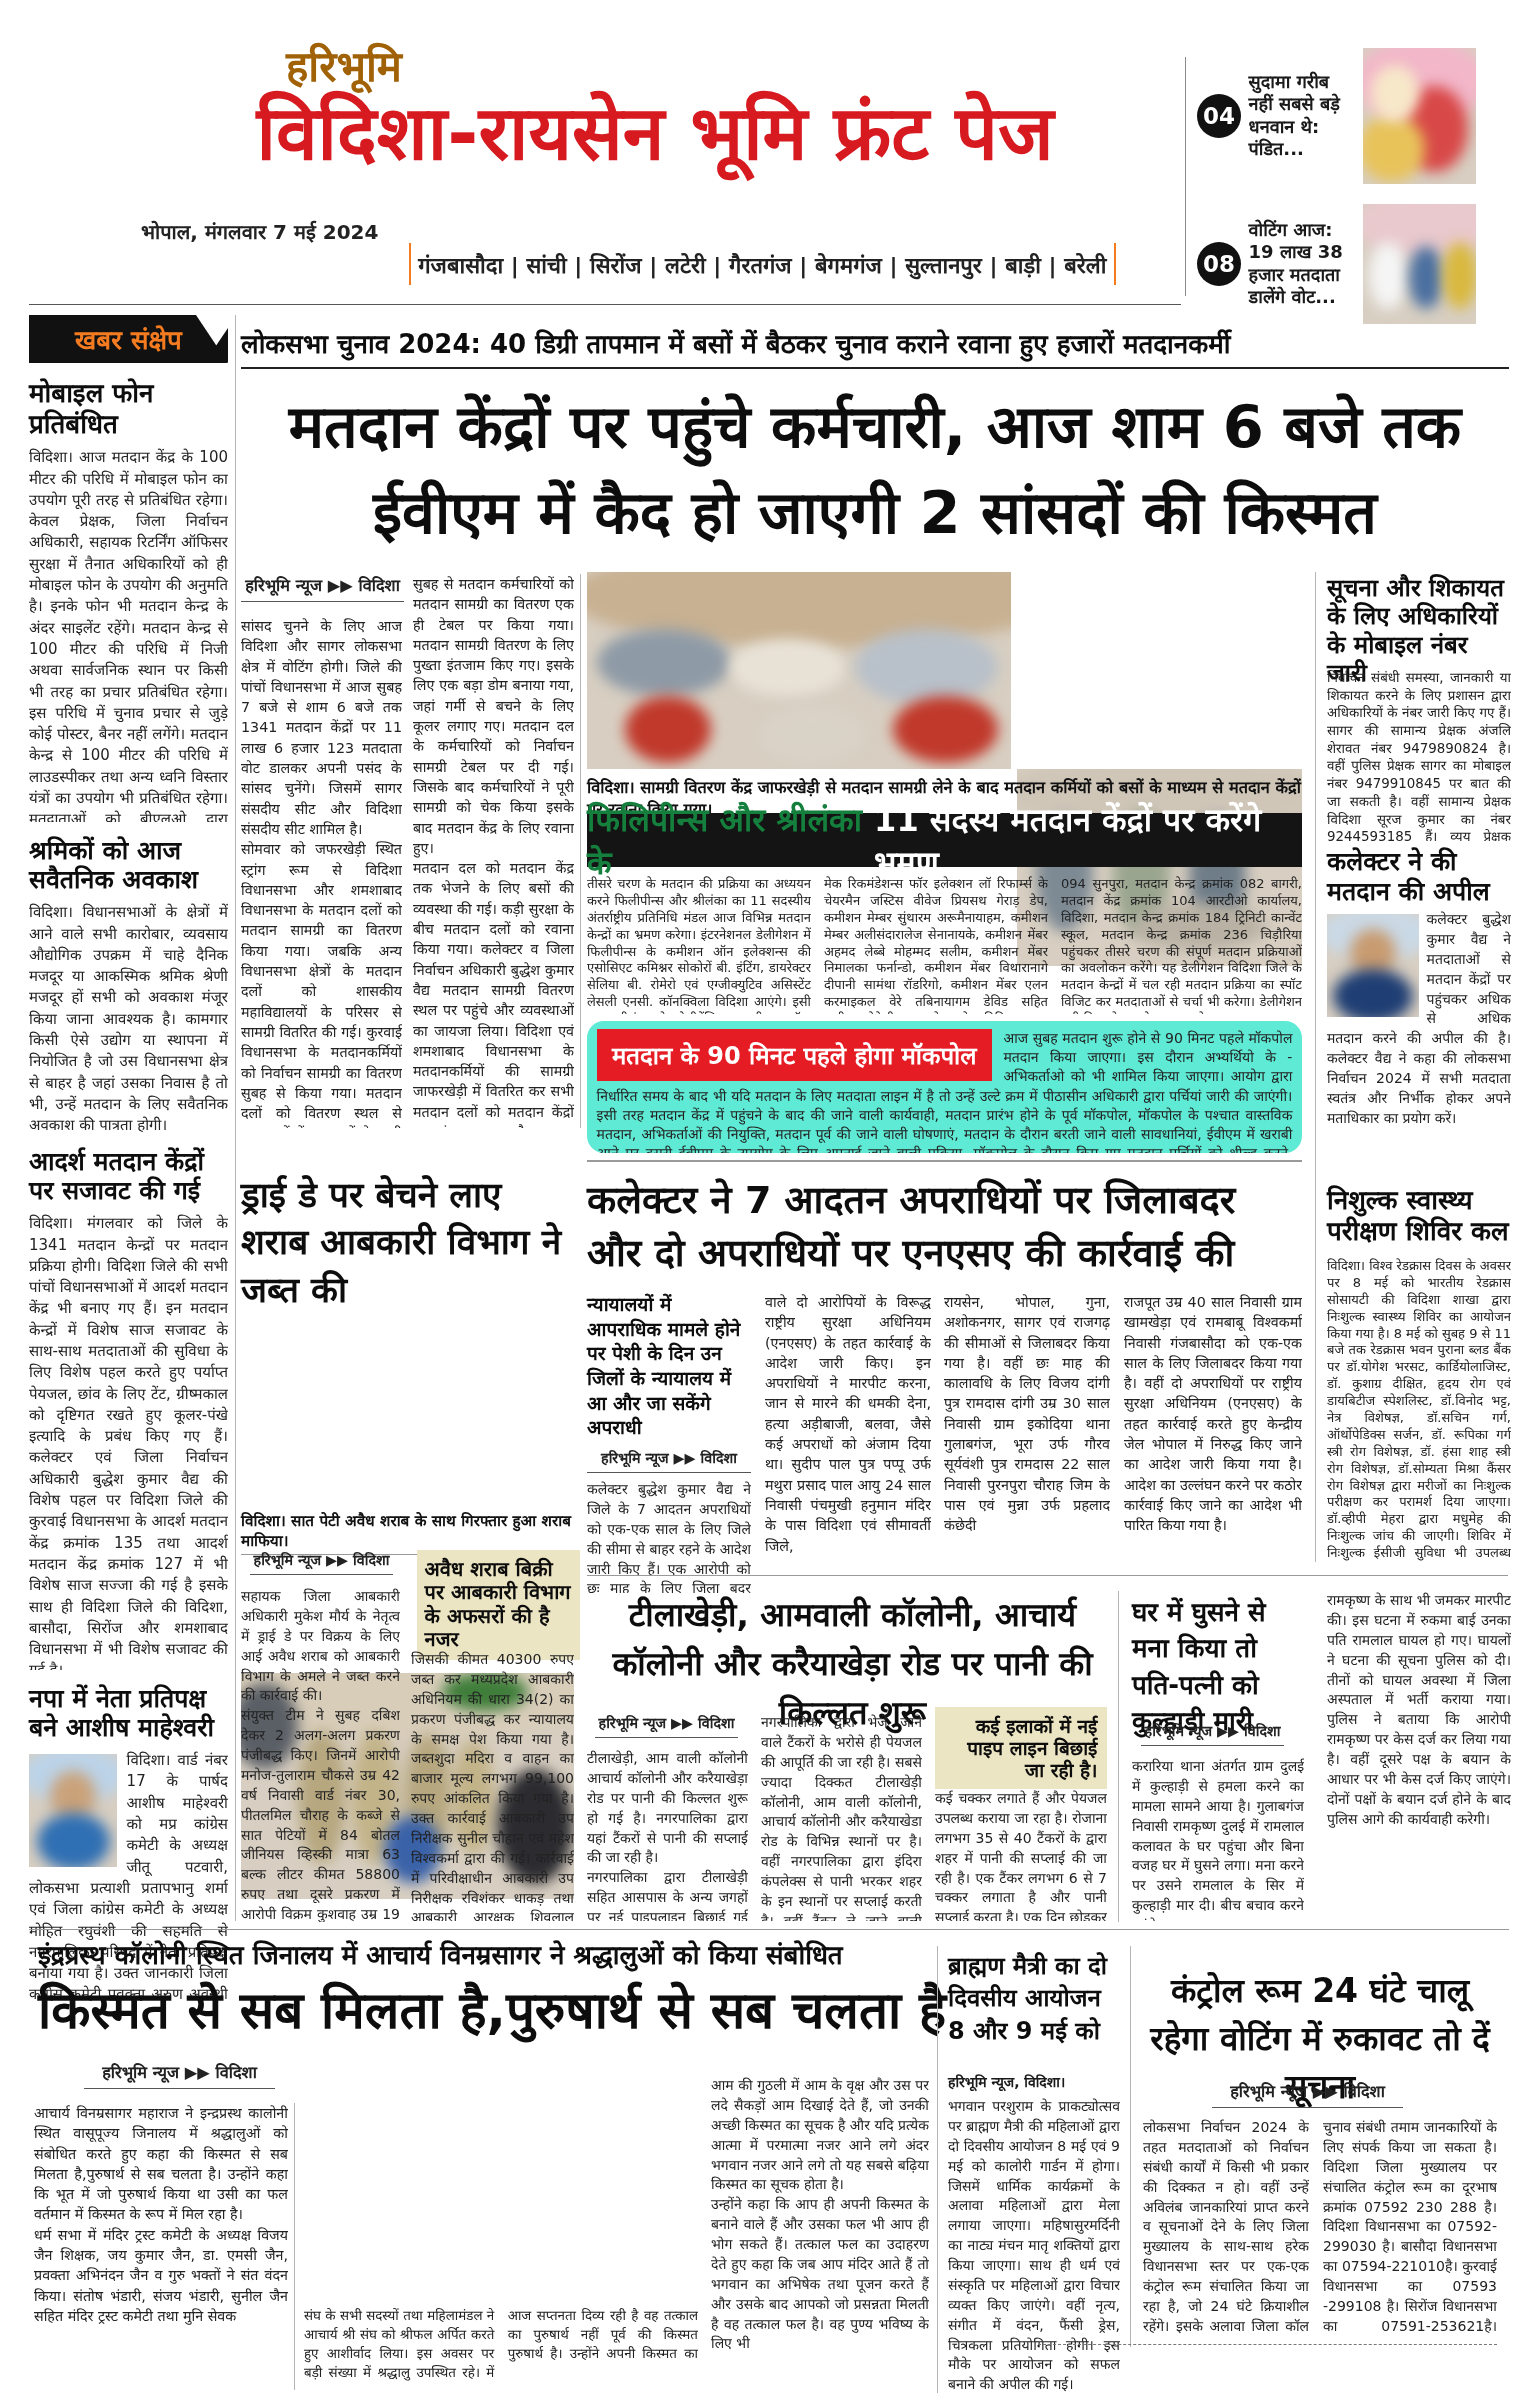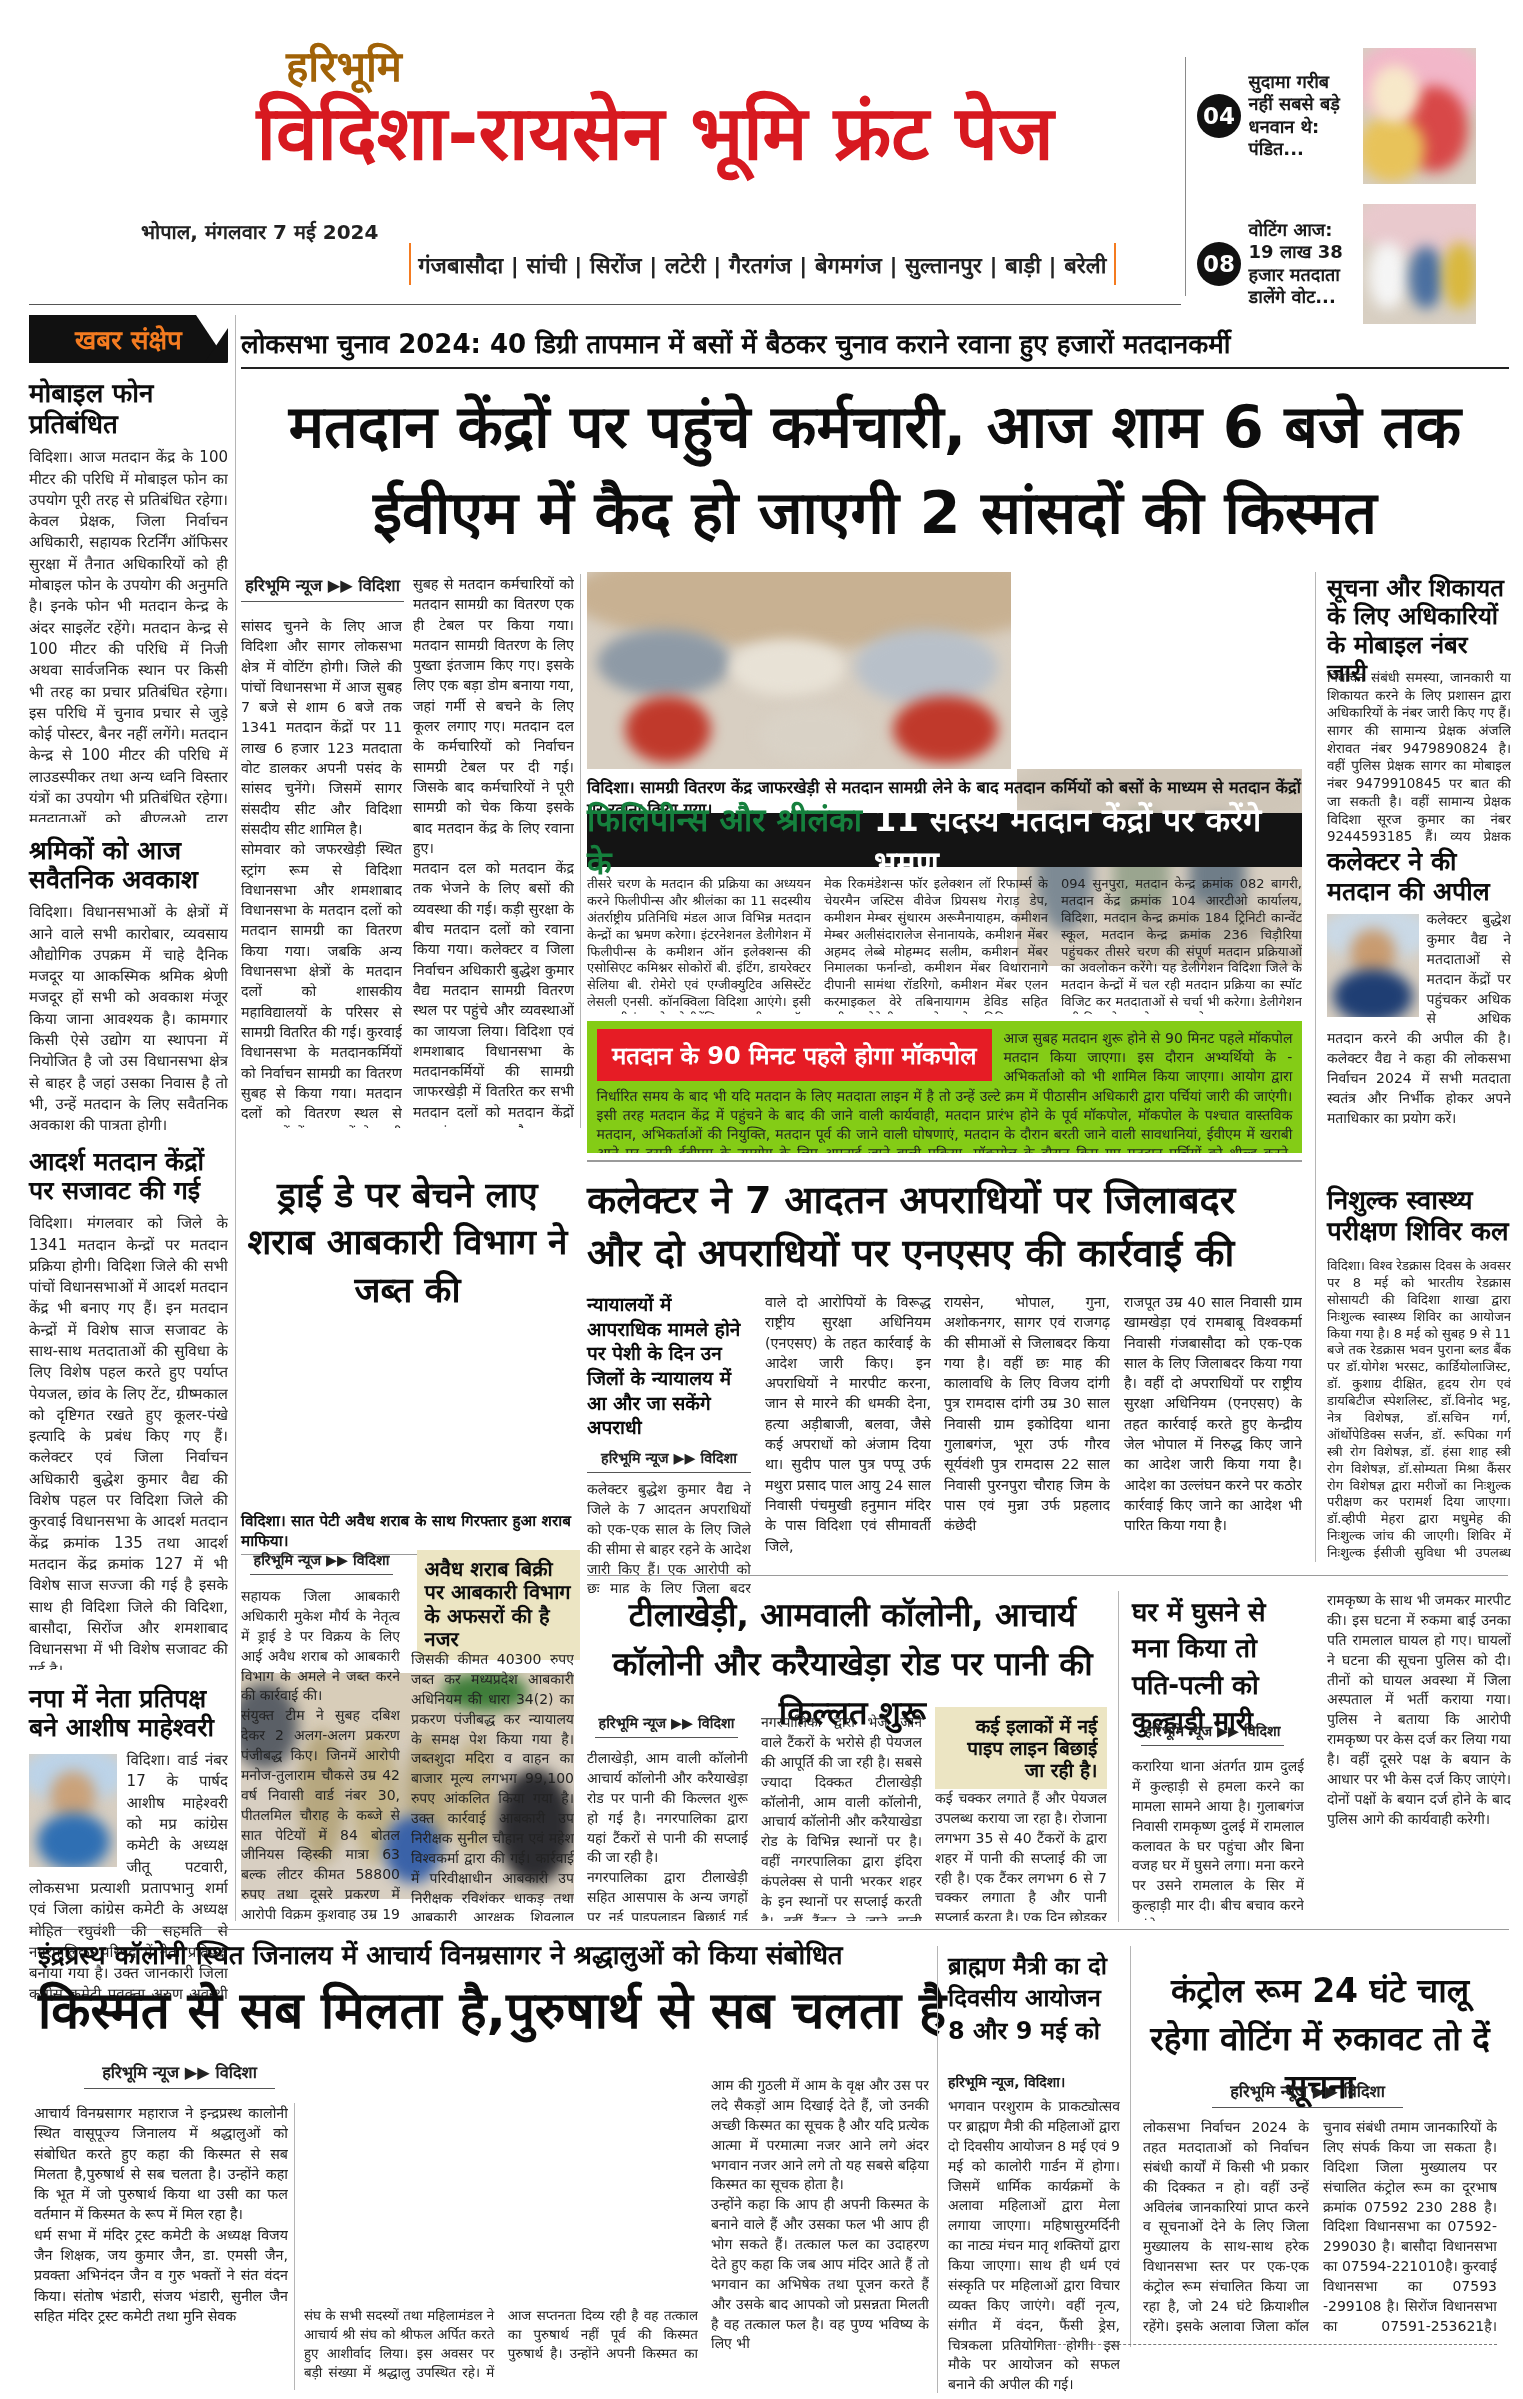--- a/index.html
+++ b/index.html
@@ -132,27 +132,27 @@
   </div>
 
   <div class="abs" style="left:587px;top:813px;width:715px;height:54px;background:#141414;display:flex;align-items:center;justify-content:center;">
     <span style="font-size:32px;font-weight:bold;color:#15803d;">फिलिपीन्स और श्रीलंका के</span>
     <span style="font-size:32px;font-weight:bold;color:#fff;"> 11 सदस्य मतदान केंद्रों पर करेंगे भ्रमण</span>
   </div>
   <div class="abs col" style="left:587px;top:876px;width:224px;height:138px;font-size:13px;line-height:1.3;">तीसरे चरण के मतदान की प्रक्रिया का अध्ययन करने फिलीपीन्स और श्रीलंका का 11 सदस्यीय अंतर्राष्ट्रीय प्रतिनिधि मंडल आज विभिन्न मतदान केन्द्रों का भ्रमण करेगा। इंटरनेशनल डेलीगेशन में फिलीपीन्स के कमीशन ऑन इलेक्शन्स की एसोसिएट कमिश्नर सोकोरों बी. इंटिंग, डायरेक्टर सेलिया बी. रोमेरो एवं एग्जीक्युटिव असिस्टेंट लेसली एनसी. कॉनक्विला विदिशा आएंगे। इसी तरह श्रीलंका के प्रेसीडेंशियल कमीशन ऑफ इन्क्वायरी टू</div>
   <div class="abs col" style="left:824px;top:876px;width:224px;height:138px;font-size:13px;line-height:1.3;">मेक रिकमंडेशन्स फॉर इलेक्शन लॉ रिफार्म्स के चेयरमैन जस्टिस वीवेज प्रियसथ गेराड़ डेप, कमीशन मेम्बर सुंथारम अरूमैनायाहम, कमीशन मेम्बर अलीसंदारालेज सेनानायके, कमीशन मेंबर अहमद लेब्बे मोहम्मद सलीम, कमीशन मेंबर निमालका फर्नान्डो, कमीशन मेंबर विथारानागे दीपानी सामंथा रॉडरिगो, कमीशन मेंबर एलन करमाइकल वेरे तबिनायागम डेविड सहित कमीशन सेक्रेट्री माधवा देवा सुरेन्द्र विदिशा भ्रमण के दौरान मतदान केन्द्र क्रमांक</div>
   <div class="abs col" style="left:1061px;top:876px;width:241px;height:138px;font-size:13px;line-height:1.3;">094 सुनपुरा, मतदान केन्द्र क्रमांक 082 बागरी, मतदान केंद्र क्रमांक 104 आरटीओ कार्यालय, विदिशा, मतदान केन्द्र क्रमांक 184 ट्रिनिटी कान्वेंट स्कूल, मतदान केन्द्र क्रमांक 236 चिड़ौरिया पहुंचकर तीसरे चरण की संपूर्ण मतदान प्रक्रियाओं का अवलोकन करेंगे। यह डेलीगेशन विदिशा जिले के मतदान केन्द्रों में चल रही मतदान प्रक्रिया का स्पॉट विजिट कर मतदाताओं से चर्चा भी करेगा। डेलीगेशन इसी दिन भोपाल से प्रस्थान करेगा।</div>
 
-  <div class="abs" style="left:587px;top:1021px;width:715px;height:132px;background:#84cc16;padding:7.6px 9.6px;box-sizing:border-box;overflow:hidden;">
+  <div class="abs" style="left:587px;top:1021px;width:715px;height:132px;background:#5eead4;padding:7.6px 9.6px;box-sizing:border-box;overflow:hidden;border-radius:17px;">
     <div style="float:left;background:#e61c25;color:#fff;font-size:24px;font-weight:bold;padding:9.6px 15.3px;margin:0 11.5px 5.7px 0;">मतदान के 90 मिनट पहले होगा मॉकपोल</div>
     <div style="font-size:14px;line-height:1.38;text-align:justify;color:#222;">आज सुबह मतदान शुरू होने से 90 मिनट पहले मॉकपोल मतदान किया जाएगा। इस दौरान अभ्यर्थियो के - अभिकर्ताओ को भी शामिल किया जाएगा। आयोग द्वारा निर्धारित समय के बाद भी यदि मतदान के लिए मतदाता लाइन में है तो उन्हें उल्टे क्रम में पीठासीन अधिकारी द्वारा पर्चियां जारी की जाएंगी। इसी तरह मतदान केंद्र में पहुंचने के बाद की जाने वाली कार्यवाही, मतदान प्रारंभ होने के पूर्व मॉकपोल, मॉकपोल के पश्चात वास्तविक मतदान, अभिकर्ताओं की नियुक्ति, मतदान पूर्व की जाने वाली घोषणाएं, मतदान के दौरान बरती जाने वाली सावधानियां, ईवीएम में खराबी आने पर दूसरी ईवीएम के उपयोग के लिए अपनाई जाने वाली प्रक्रिया, मॉकपोल के दौरान किए गए मतदान पर्चियों को शील्ड करने, सीआरसी ईवीएम के कनेक्शन मतदान के बाद की जाने वाली कार्यवाहियां तथा निर्धारित प्रपत्र भरने आदि की जानकारी दी गई।</div>
   </div>
   <div class="abs hrule" style="left:587px;top:1160px;width:715px;border-top:2.9px solid #9a9a9a;"></div>
 
-  <div class="abs h" style="left:241px;top:1172px;width:333px;font-size:35px;text-align:center;line-height:1.35;">ड्राई डे पर बेचने लाए शराब आबकारी विभाग ने जब्त की</div>
+  <div class="abs h" style="left:241px;top:1172px;width:333px;font-size:35px;text-align:left;line-height:1.35;">ड्राई डे पर बेचने लाए शराब आबकारी विभाग ने जब्त की</div>
   <div class="abs photo" style="left:241px;top:1279px;width:333px;height:226px;">
     <div class="blob" style="left:-19px;top:-19px;width:382px;height:86px;background:#d8cdb9;"></div>
     <div class="blob" style="left:-9.6px;top:9.6px;width:67px;height:86px;background:#5a5f66;"></div>
     <div class="blob" style="left:201px;top:0px;width:86px;height:38px;background:#3f7d3a;"></div>
     <div class="blob" style="left:57px;top:57px;width:48px;height:134px;background:#b6a77f;"></div>
     <div class="blob" style="left:110px;top:57px;width:48px;height:134px;background:#c2b389;"></div>
     <div class="blob" style="left:163px;top:61px;width:48px;height:124px;background:#b6a77f;"></div>
     <div class="blob" style="left:210px;top:67px;width:44px;height:115px;background:#c2b389;"></div>
     <div class="blob" style="left:256px;top:96px;width:76px;height:115px;background:#2c2c30;"></div>
     <div class="blob" style="left:143px;top:143px;width:57px;height:67px;background:#3a62a8;"></div>

